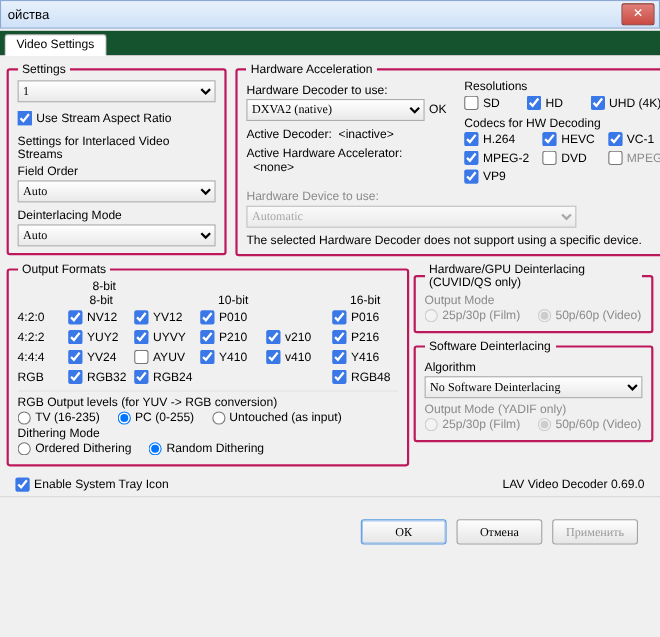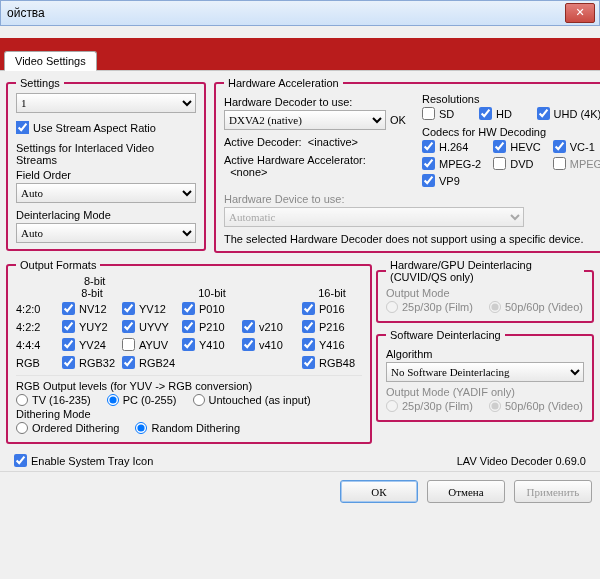--- a/index.html
+++ b/index.html
@@ -1,18 +1,18 @@
 <!DOCTYPE html>
 <html><head>
 <meta charset="utf-8">
 <style>
 html,body{margin:0;padding:0;font:11px "Segoe UI",Tahoma,sans-serif;color:#000;background:#f0f0f0;width:600px;height:579px;overflow:hidden}
 .titlebar{background:linear-gradient(#e8f1fb,#cfe2f8);border:1px solid #8aa9d6;height:24px;line-height:24px;padding:0 6px;font-size:12px;position:relative}
 .close{position:absolute;right:4px;top:2px;width:28px;height:18px;background:linear-gradient(#e27f7a,#c94b42);border:1px solid #8e2b23;border-radius:2px;color:#fff;text-align:center;line-height:16px;font-family:Arial;font-size:11px}
-.tabstrip{background:#b91c1c;border-bottom:1px solid #c8c8c8;padding:12px 4px 0 4px;margin-top:12px}
+.tabstrip{background:#14532d;border-bottom:1px solid #c8c8c8;padding:2px 4px 0 4px;margin-top:2px}
 .tab{display:inline-block;border:1px solid #a8a8a8;border-bottom:1px solid #fff;background:#fff;padding:3px 10px;border-radius:3px 3px 0 0;position:relative;top:1px}
 .body{background:#f0f0f0;padding:6px 6px 0 6px}
 fieldset{border:2px solid #be185d;border-radius:3px;margin:0 0 6px 0;padding:4px 8px 6px 8px}
 legend{padding:0 4px;font-size:11px}
 .row{display:flex;gap:8px}
 .col{flex:1}
 label.ln{display:block;margin:3px 0 2px 0}
 select{width:180px;font:11px "Segoe UI";height:20px;background:linear-gradient(#fff,#e9e9e9);border:1px solid #adadad}
 select.wide{width:300px}
 select.mid{width:162px}
@@ -21,21 +21,21 @@
 .chk.blue input{outline:2px solid #3b78e7;outline-offset:-2px}
 .gridhw{display:grid;grid-template-columns:repeat(3,90px);gap:2px 6px}
 .dis{color:#8a8a8a}
 .ofm{font-size:11px}
 .ofhd{display:grid;grid-template-columns:46px 60px 60px 60px 60px 60px}
 .ofrow{display:grid;grid-template-columns:46px 60px 60px 60px 60px 60px;align-items:center;margin:1px 0}
 .radiorow{display:flex;gap:16px;align-items:flex-end;margin:2px 0}
 .radio{display:inline-flex;align-items:center;gap:4px}
 .radio input{margin:0;width:12px;height:12px}
 .foot{display:flex;align-items:center;justify-content:space-between;padding:2px 8px}
-.btnbar{background:#f0f0f0;border-top:1px solid #d8d8d8;padding:8px;text-align:right}
+.btnbar{background:#f0f0f0;border-top:1px solid #d8d8d8;padding:20px;text-align:right}
 button.dlg{min-width:78px;height:23px;font:11px "Segoe UI";background:linear-gradient(#fdfdfd,#e6e6e6);border:1px solid #a2a2a2;border-radius:3px;margin-left:6px}
 button.dlg.def{border:1px solid #5a9ae0;box-shadow:0 0 0 1px #a5c8f0 inset}
 button.dlg:disabled{color:#9a9a9a}
 .subttl{margin:2px 0 2px 0}
 .small{font-size:11px}
 .uline{border-top:1px solid #e3e3e3;margin:4px 0}
 </style>
 </head>
 <body>
 

